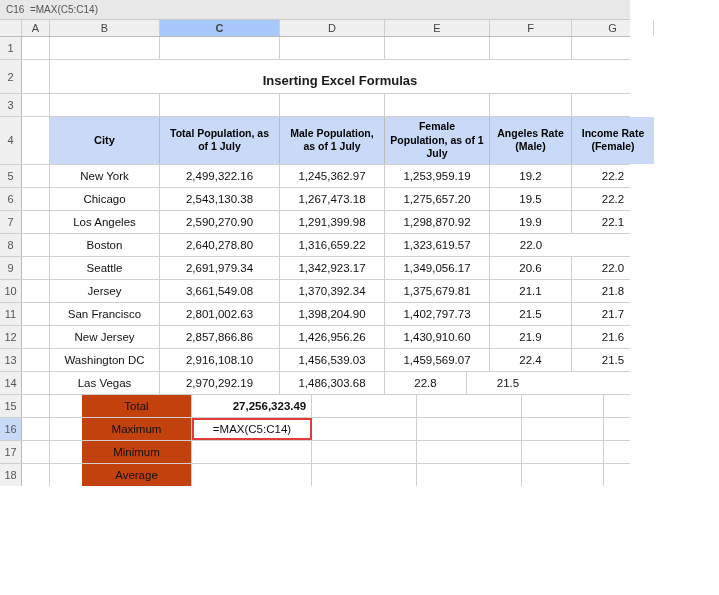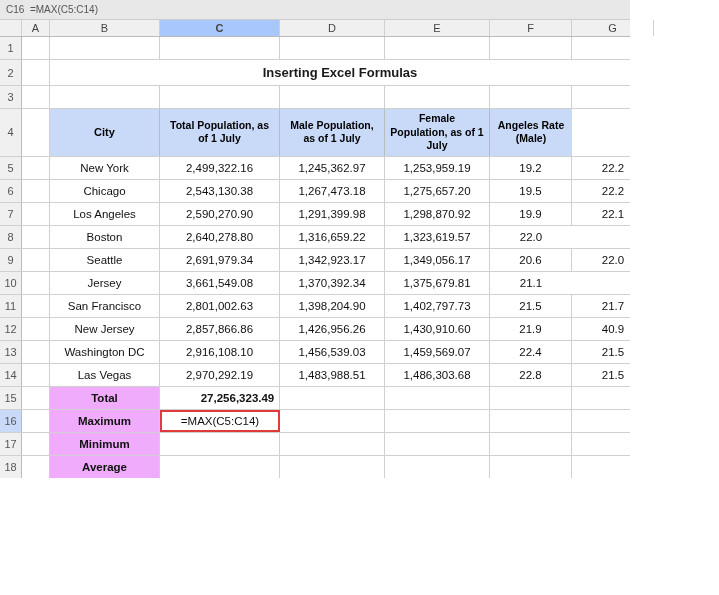--- a/index.html
+++ b/index.html
@@ -106,24 +106,25 @@
       align-items: center;
       justify-content: center;
     }
 
     .header-cell:last-child {
       border-right: none;
     }
 
     
     .summary-label {
-      background: #f0abfc;
-      font-weight: bold;
+      background: #c2410c;
+      font-weight: normal;
       text-align: center;
       justify-content: center;
+      margin-left: 32px;
     }
 
     .summary-value {
       font-weight: bold;
       background: #fff;
     }
 
     
     .formula-cell {
       border: 2px solid #e03a3a !important;
@@ -157,20 +158,21 @@
     
     .title-span {
       flex: 1;
       text-align: center;
       font-weight: bold;
       font-size: 13px;
       color: #1a1a1a;
       padding: 5px 0;
       background: #fff;
       border-right: none !important;
+      margin-top: 8px;
     }
 
     .empty-cell {
       background: #fff;
     }
 
     
     .active-col {
       background: #e8f0fe;
     }
@@ -231,20 +233,21 @@
   </div>
 
   <div class="grid-row">
     <div class="rn">4</div>
     <div class="cell w-a empty-cell"></div>
     <div class="header-cell w-b">City</div>
     <div class="header-cell w-c" style="font-size:10.5px;">Total Population, as of 1 July</div>
     <div class="header-cell w-d" style="font-size:10.5px;">Male Population, as of 1 July</div>
     <div class="header-cell w-e" style="font-size:10.5px;">Female Population, as of 1 July</div>
     <div class="header-cell w-f" style="font-size:10.5px;">Angeles Rate (Male)</div>
+    <div class="header-cell w-g" style="font-size:10.5px;">Income Rate (Female)</div>
   </div>
 
   <div class="grid-row data-row">
     <div class="rn">5</div>
     <div class="cell w-a empty-cell"></div>
     <div class="cell w-b">New York</div>
     <div class="cell w-c">2,499,322.16</div>
     <div class="cell w-d">1,245,362.97</div>
     <div class="cell w-e">1,253,959.19</div>
     <div class="cell w-f">19.2</div>
@@ -295,20 +298,21 @@
   </div>
 
   <div class="grid-row data-row">
     <div class="rn">10</div>
     <div class="cell w-a empty-cell"></div>
     <div class="cell w-b">Jersey</div>
     <div class="cell w-c">3,661,549.08</div>
     <div class="cell w-d">1,370,392.34</div>
     <div class="cell w-e">1,375,679.81</div>
     <div class="cell w-f">21.1</div>
+    <div class="cell w-g">21.8</div>
   </div>
 
   <div class="grid-row data-row">
     <div class="rn">11</div>
     <div class="cell w-a empty-cell"></div>
     <div class="cell w-b">San Francisco</div>
     <div class="cell w-c">2,801,002.63</div>
     <div class="cell w-d">1,398,204.90</div>
     <div class="cell w-e">1,402,797.73</div>
     <div class="cell w-f">21.5</div>
@@ -316,40 +320,39 @@
   </div>
 
   <div class="grid-row data-row">
     <div class="rn">12</div>
     <div class="cell w-a empty-cell"></div>
     <div class="cell w-b">New Jersey</div>
     <div class="cell w-c">2,857,866.86</div>
     <div class="cell w-d">1,426,956.26</div>
     <div class="cell w-e">1,430,910.60</div>
     <div class="cell w-f">21.9</div>
-    <div class="cell w-g">40.9</div>
+    <div class="cell w-g">21.6</div>
   </div>
 
   <div class="grid-row data-row">
     <div class="rn">13</div>
     <div class="cell w-a empty-cell"></div>
     <div class="cell w-b">Washington DC</div>
     <div class="cell w-c">2,916,108.10</div>
     <div class="cell w-d">1,456,539.03</div>
     <div class="cell w-e">1,459,569.07</div>
     <div class="cell w-f">22.4</div>
     <div class="cell w-g">21.5</div>
   </div>
 
   <div class="grid-row data-row">
     <div class="rn">14</div>
     <div class="cell w-a empty-cell"></div>
     <div class="cell w-b">Las Vegas</div>
     <div class="cell w-c">2,970,292.19</div>
-    <div class="cell w-d">1,483,988.51</div>
     <div class="cell w-e">1,486,303.68</div>
     <div class="cell w-f">22.8</div>
     <div class="cell w-g">21.5</div>
   </div>
 
   <div class="grid-row">
     <div class="rn">15</div>
     <div class="cell w-a empty-cell"></div>
     <div class="cell w-b summary-label">Total</div>
     <div class="cell w-c summary-value" style="font-weight:bold;padding-left:40px;">27,256,323.49</div>

